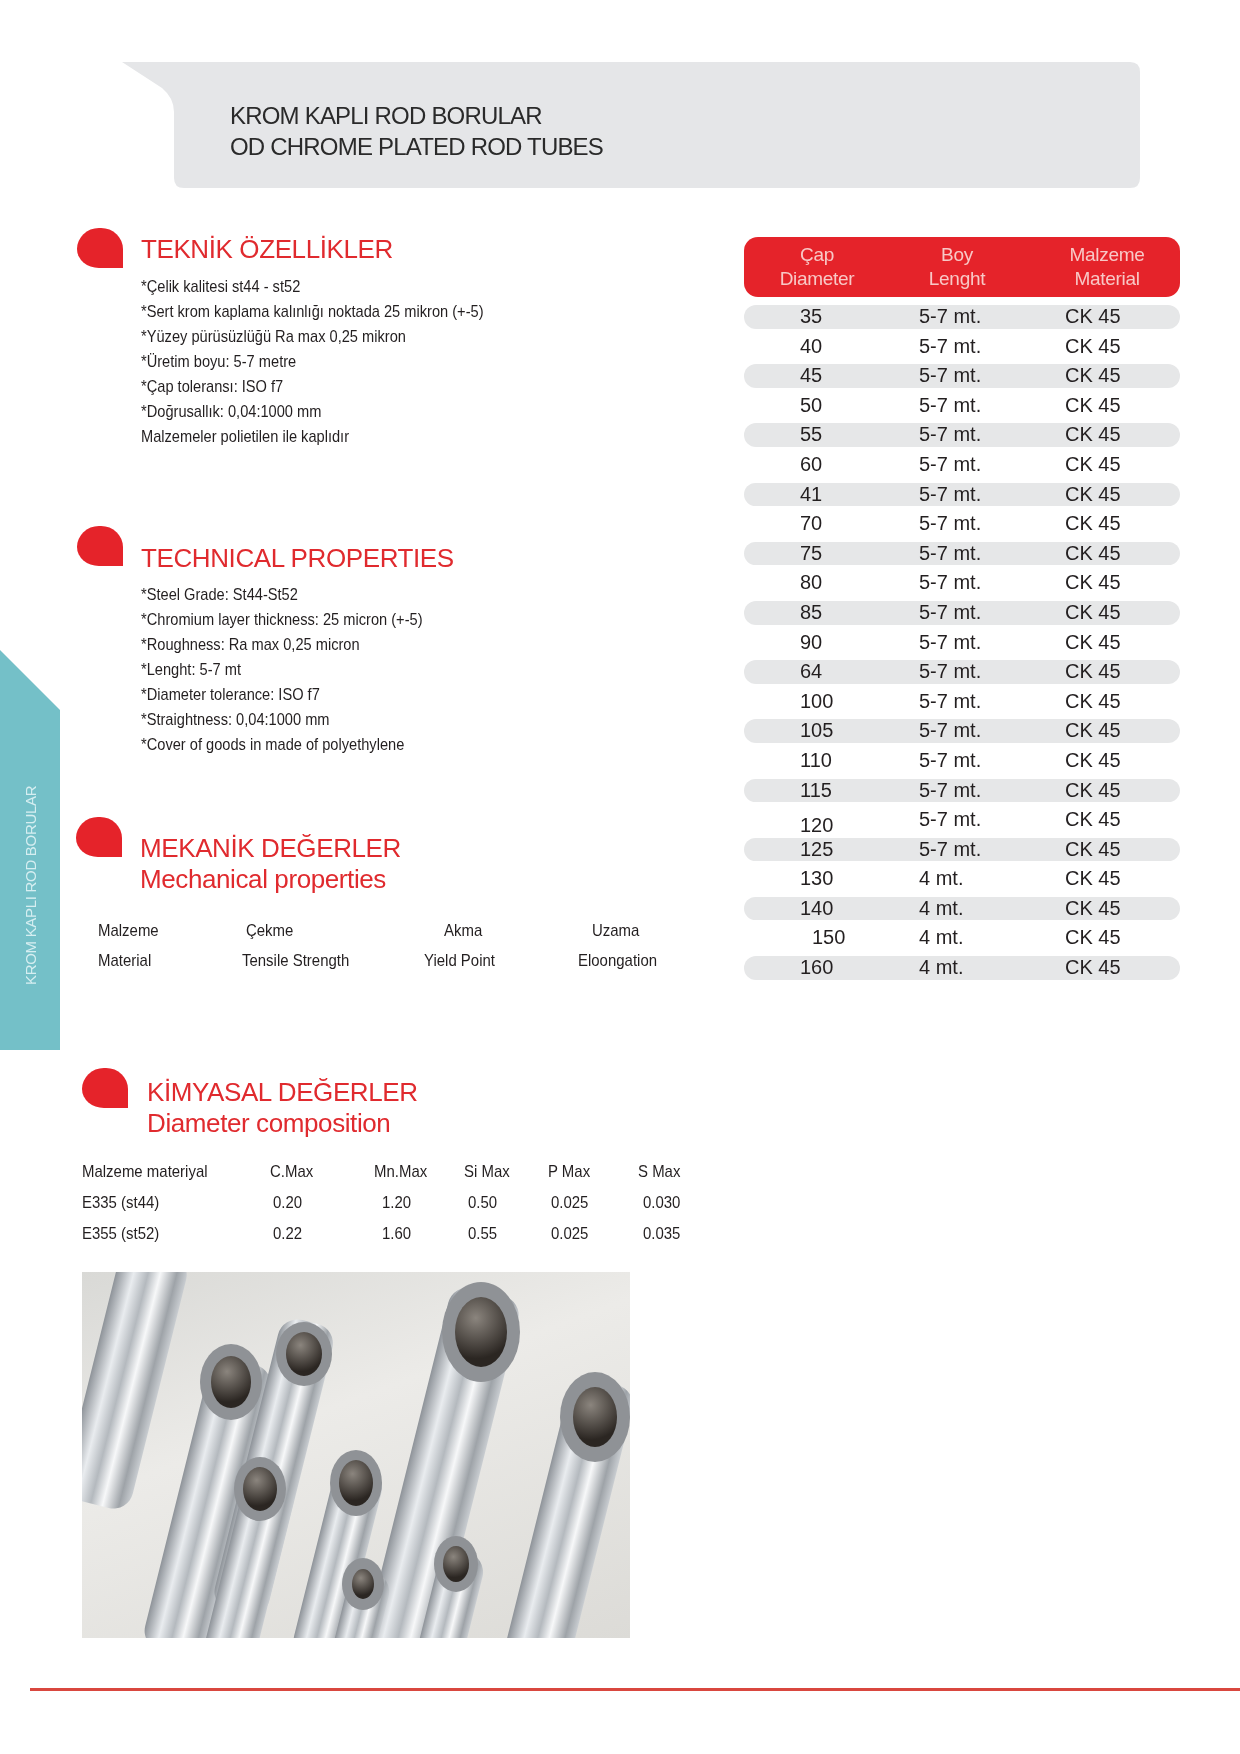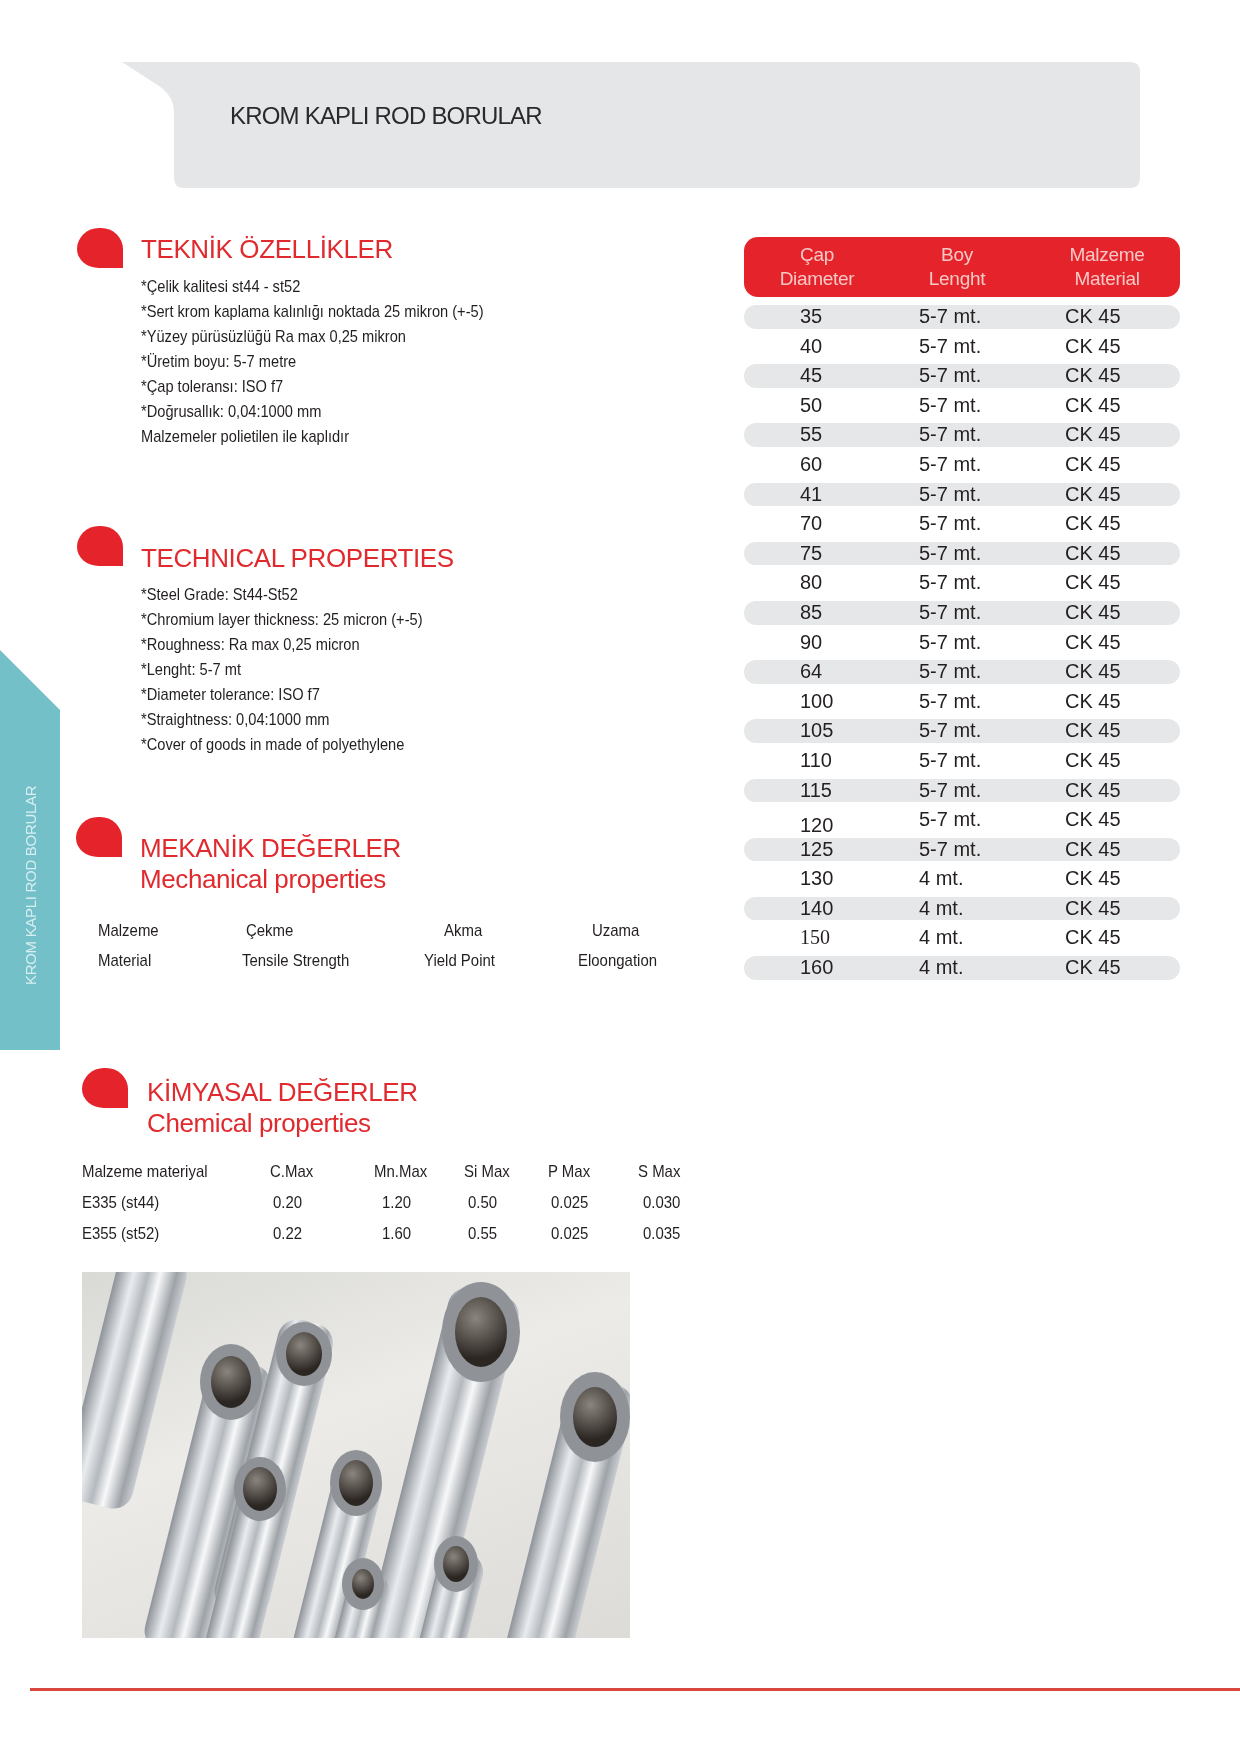--- a/index.html
+++ b/index.html
@@ -97,20 +97,21 @@
   .tube-end i { display: block; border-radius: 50%; background: radial-gradient(circle at 40% 30%, #8b857e, #2b2622 70%); }
 
   .footer-line { left: 30px; top: 1688px; width: 1210px; height: 3px; background: #d9473f; }
 </style>
 </head>
 <body>
 
 <div class="abs banner"></div>
 <div class="abs banner-title">
   <div>KROM KAPLI ROD BORULAR</div>
+  <div>OD CHROME PLATED ROD TUBES</div>
 </div>
 
 <div class="abs sidetab"></div>
 <div class="abs sidetab-text">KROM KAPLI ROD BORULAR</div>
 
 <div class="abs bubble" style="left:77px;top:228px;"></div>
 <div class="abs sec-title" style="left:141px;top:234px;">TEKNİK ÖZELLİKLER</div>
 <div class="abs list" style="left:141px;top:274px;">
   <div> *Çelik kalitesi st44 - st52</div>
   <div>*Sert krom kaplama kalınlığı noktada 25 mikron (+-5)</div>
@@ -150,21 +151,21 @@
     <span class="cell" style="left:160px">Tensile Strength</span>
     <span class="cell" style="left:342px">Yield Point</span>
     <span class="cell" style="left:496px">Eloongation</span>
   </div>
   <div style="height:14px"></div>
 </div>
 
 <div class="abs bubble" style="left:82px;top:1068px;"></div>
 <div class="abs sec-title" style="left:147px;top:1077px;">
   <div>KİMYASAL DEĞERLER</div>
-  <div>Chemical  properties</div>
+  <div>Diameter  composition</div>
 </div>
 <div class="abs chem">
   <div class="row">
     <span class="cell" style="left:0">Malzeme materiyal</span>
     <span class="cell" style="left:188px">C.Max</span>
     <span class="cell" style="left:292px">Mn.Max</span>
     <span class="cell" style="left:382px">Si Max</span>
     <span class="cell" style="left:466px">P Max</span>
     <span class="cell" style="left:556px">S Max</span>
   </div>
@@ -300,21 +301,21 @@
       <span style="left: 56px;">130</span>
       <span style="left: 175px;">4 mt.</span>
       <span style="left: 321px;">CK 45</span>
     </div>
     <div class="size-row alt">
       <span style="left: 56px;">140</span>
       <span style="left: 175px;">4 mt.</span>
       <span style="left: 321px;">CK 45</span>
     </div>
     <div class="size-row">
-      <span style="left: 56px; font-family: Liberation Serif, serif;">150</span>
+      <span style="left: 68px;">150</span>
       <span style="left: 175px;">4 mt.</span>
       <span style="left: 321px;">CK 45</span>
     </div>
     <div class="size-row alt">
       <span style="left: 56px;">160</span>
       <span style="left: 175px;">4 mt.</span>
       <span style="left: 321px;">CK 45</span>
     </div>
   </div>
 

